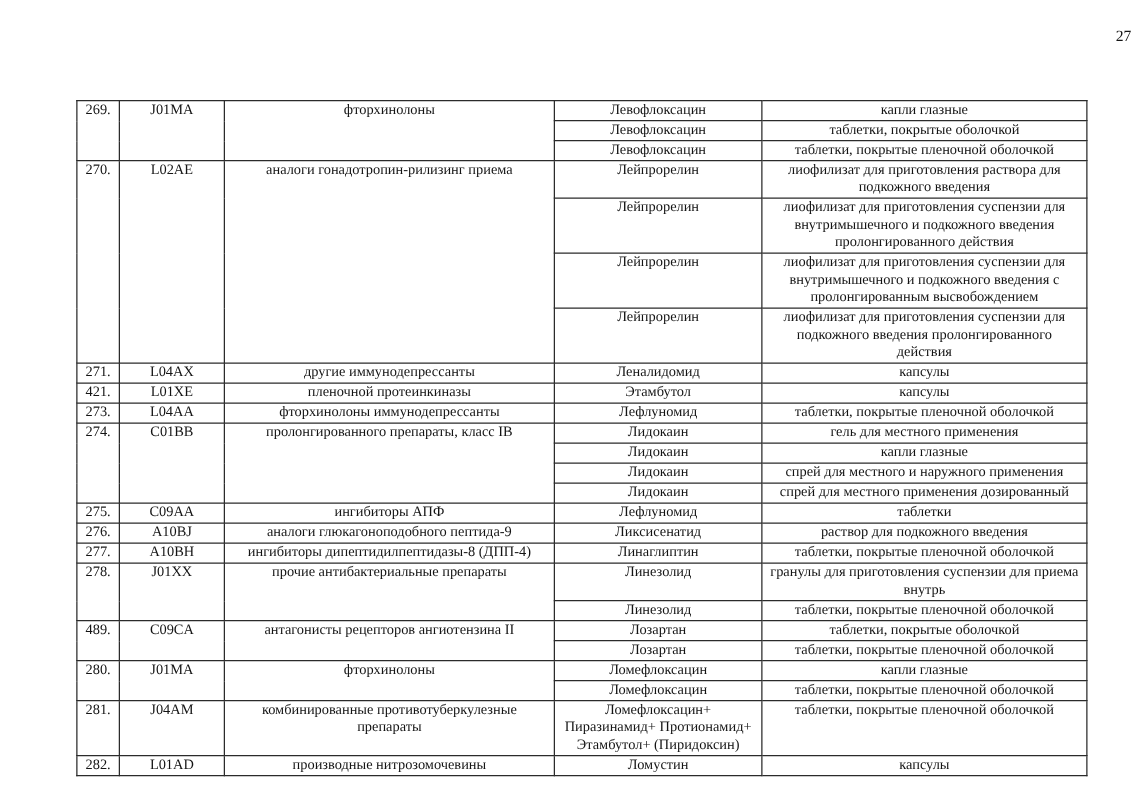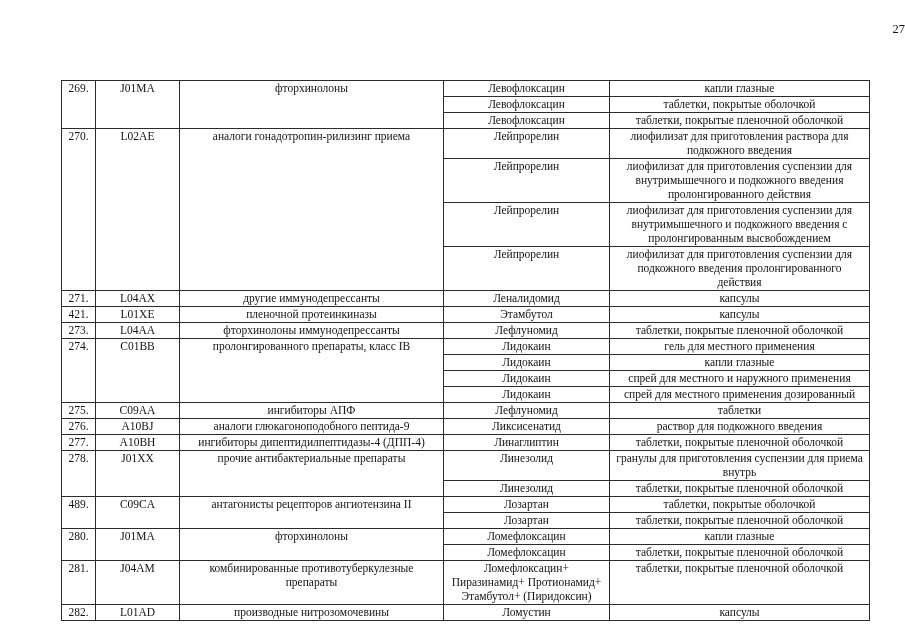--- a/index.html
+++ b/index.html
@@ -145,21 +145,21 @@
       <tr>
         <td class="col-num">276.</td>
         <td class="col-code">A10BJ</td>
         <td class="col-group">аналоги глюкагоноподобного пептида-9</td>
         <td class="col-name">Ликсисенатид</td>
         <td class="col-form">раствор для подкожного введения</td>
       </tr>
       <tr>
         <td class="col-num">277.</td>
         <td class="col-code">A10BH</td>
-        <td class="col-group">ингибиторы дипептидилпептидазы-4 (ДПП-4)</td>
+        <td class="col-group">ингибиторы дипептидилпептидазы-8 (ДПП-4)</td>
         <td class="col-name">Линаглиптин</td>
         <td class="col-form">таблетки, покрытые пленочной оболочкой</td>
       </tr>
       <tr>
         <td class="col-num" rowspan="2">278.</td>
         <td class="col-code" rowspan="2">J01XX</td>
         <td class="col-group" rowspan="2">прочие антибактериальные препараты</td>
         <td class="col-name">Линезолид</td>
         <td class="col-form">гранулы для приготовления суспензии для приема внутрь</td>
       </tr>

